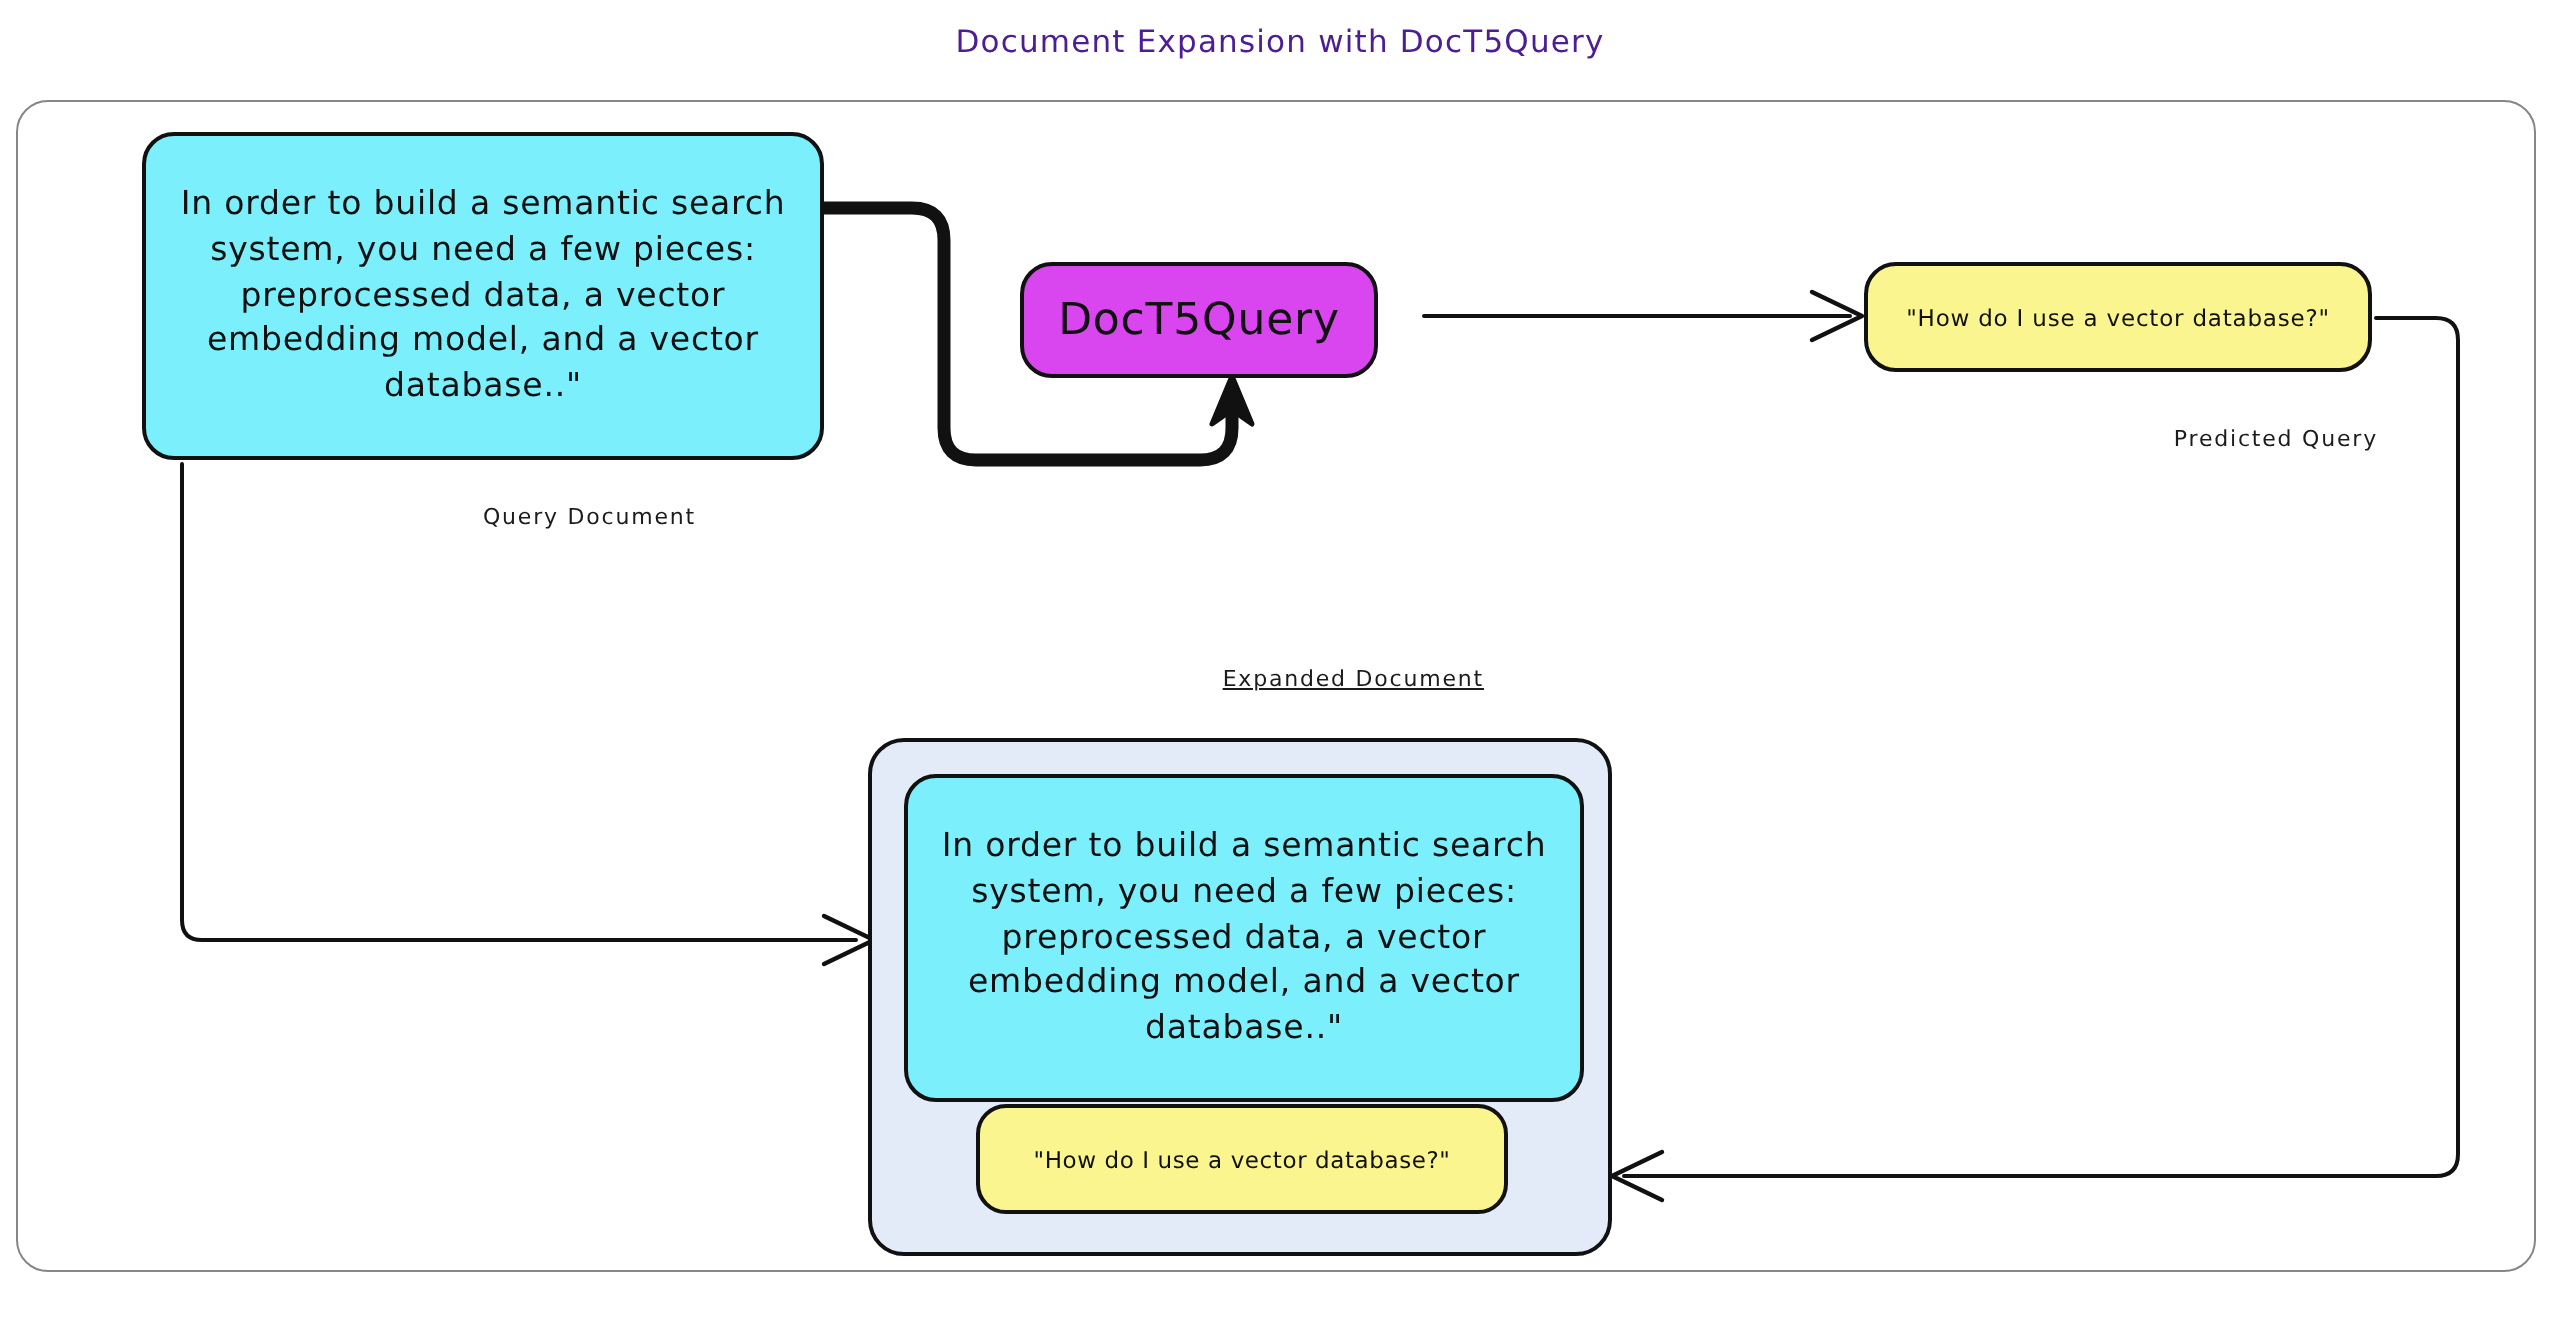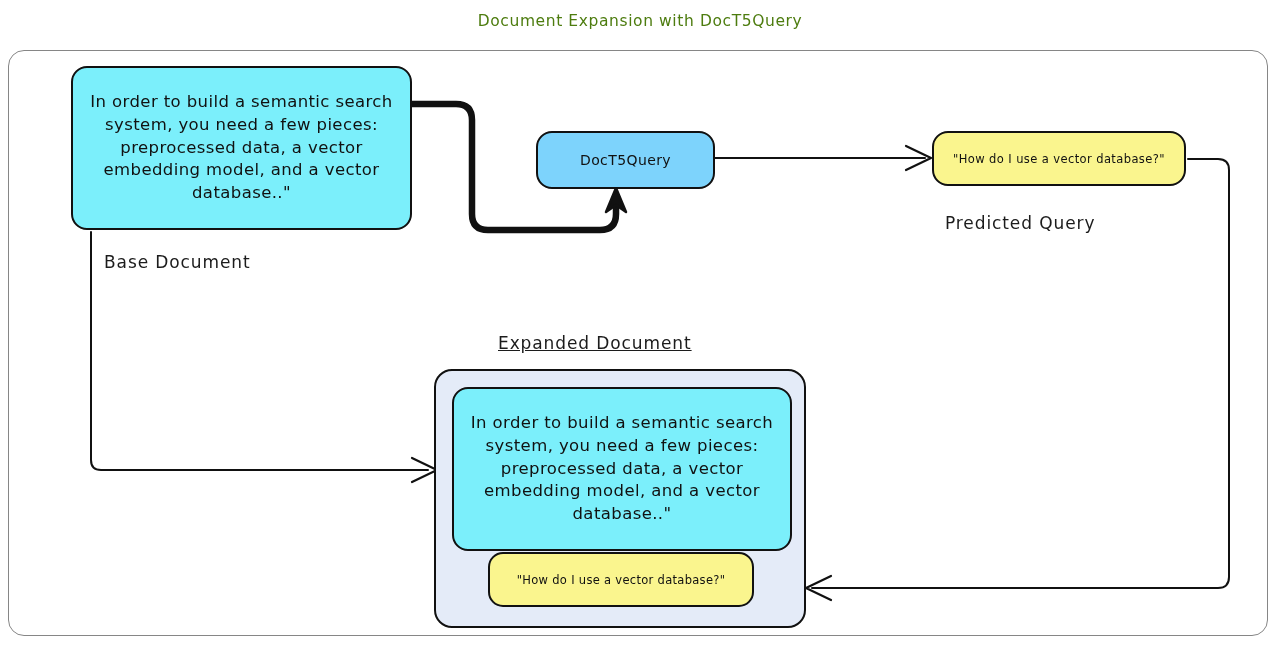--- a/index.html
+++ b/index.html
@@ -19,21 +19,21 @@
   
   #diagram-title {
     position: absolute;
     left: 0;
     top: 12px;
     width: 1280px;
     text-align: center;
     font-family: "DejaVu Sans", sans-serif;
     font-size: 15.5px;
     letter-spacing: 0.6px;
-    color: #4d7c0f;
+    color: #4c1d95;
     white-space: nowrap;
   }
 
   
   #outer-frame {
     position: absolute;
     left: 8px;
     top: 50px;
     width: 1260px;
     height: 586px;
@@ -72,26 +72,26 @@
     top: 66px;
     width: 341px;
     height: 164px;
     background: #7BEFFB;
     padding: 6px 14px;
     font-size: 16.5px;
     line-height: 1.38;
   }
 
   #doct5query-node {
-    left: 536px;
+    left: 510px;
     top: 131px;
     width: 179px;
     height: 58px;
-    background: #7dd3fc;
-    font-size: 14px;
+    background: #d946ef;
+    font-size: 22px;
   }
 
   #predicted-query-node {
     left: 932px;
     top: 131px;
     width: 254px;
     height: 55px;
     background: #FAF58E;
     font-size: 11.5px;
     padding: 4px 10px;
@@ -147,25 +147,25 @@
     text-align: center;
     font-size: 11.5px;
     color: #111111;
     letter-spacing: 0.3px;
   }
 
   
   .caption {
     position: absolute;
     font-family: "DejaVu Sans", sans-serif;
-    font-size: 17px;
+    font-size: 11px;
     letter-spacing: 0.9px;
     color: #1c1c1c;
     white-space: nowrap;
-    text-align: left;
+    text-align: right;
   }
 
   #caption-base-document {
     left: 104px;
     top: 252px;
     width: 244px;
   }
 
   #caption-predicted-query {
     left: 945px;
@@ -205,21 +205,21 @@
   </g>
 
   <g>
     <path d="M 1188 159 L 1218 159 Q 1229 159 1229 170 L 1229 577 Q 1229 588 1218 588 L 812 588" fill="none" stroke="#111111" stroke-width="2" stroke-linecap="round" stroke-linejoin="round"></path>
     <path d="M 831 576 L 806 588 L 831 600" fill="none" stroke="#111111" stroke-width="2.2" stroke-linecap="round" stroke-linejoin="round"></path>
   </g>
 </svg>
 
 <div class="node" id="base-document">In order to build a semantic search system, you need a few pieces: preprocessed data, a vector embedding model, and a vector database.."</div>
 
-<div class="caption" id="caption-base-document">Base Document</div>
+<div class="caption" id="caption-base-document">Query Document</div>
 
 <div class="node" id="doct5query-node">DocT5Query</div>
 
 <div class="node" id="predicted-query-node">"How do I use a vector database?"</div>
 
 <div class="caption" id="caption-predicted-query">Predicted Query</div>
 
 <div class="caption" id="caption-expanded-document">Expanded Document</div>
 
 <div id="expanded-document-container"></div>

